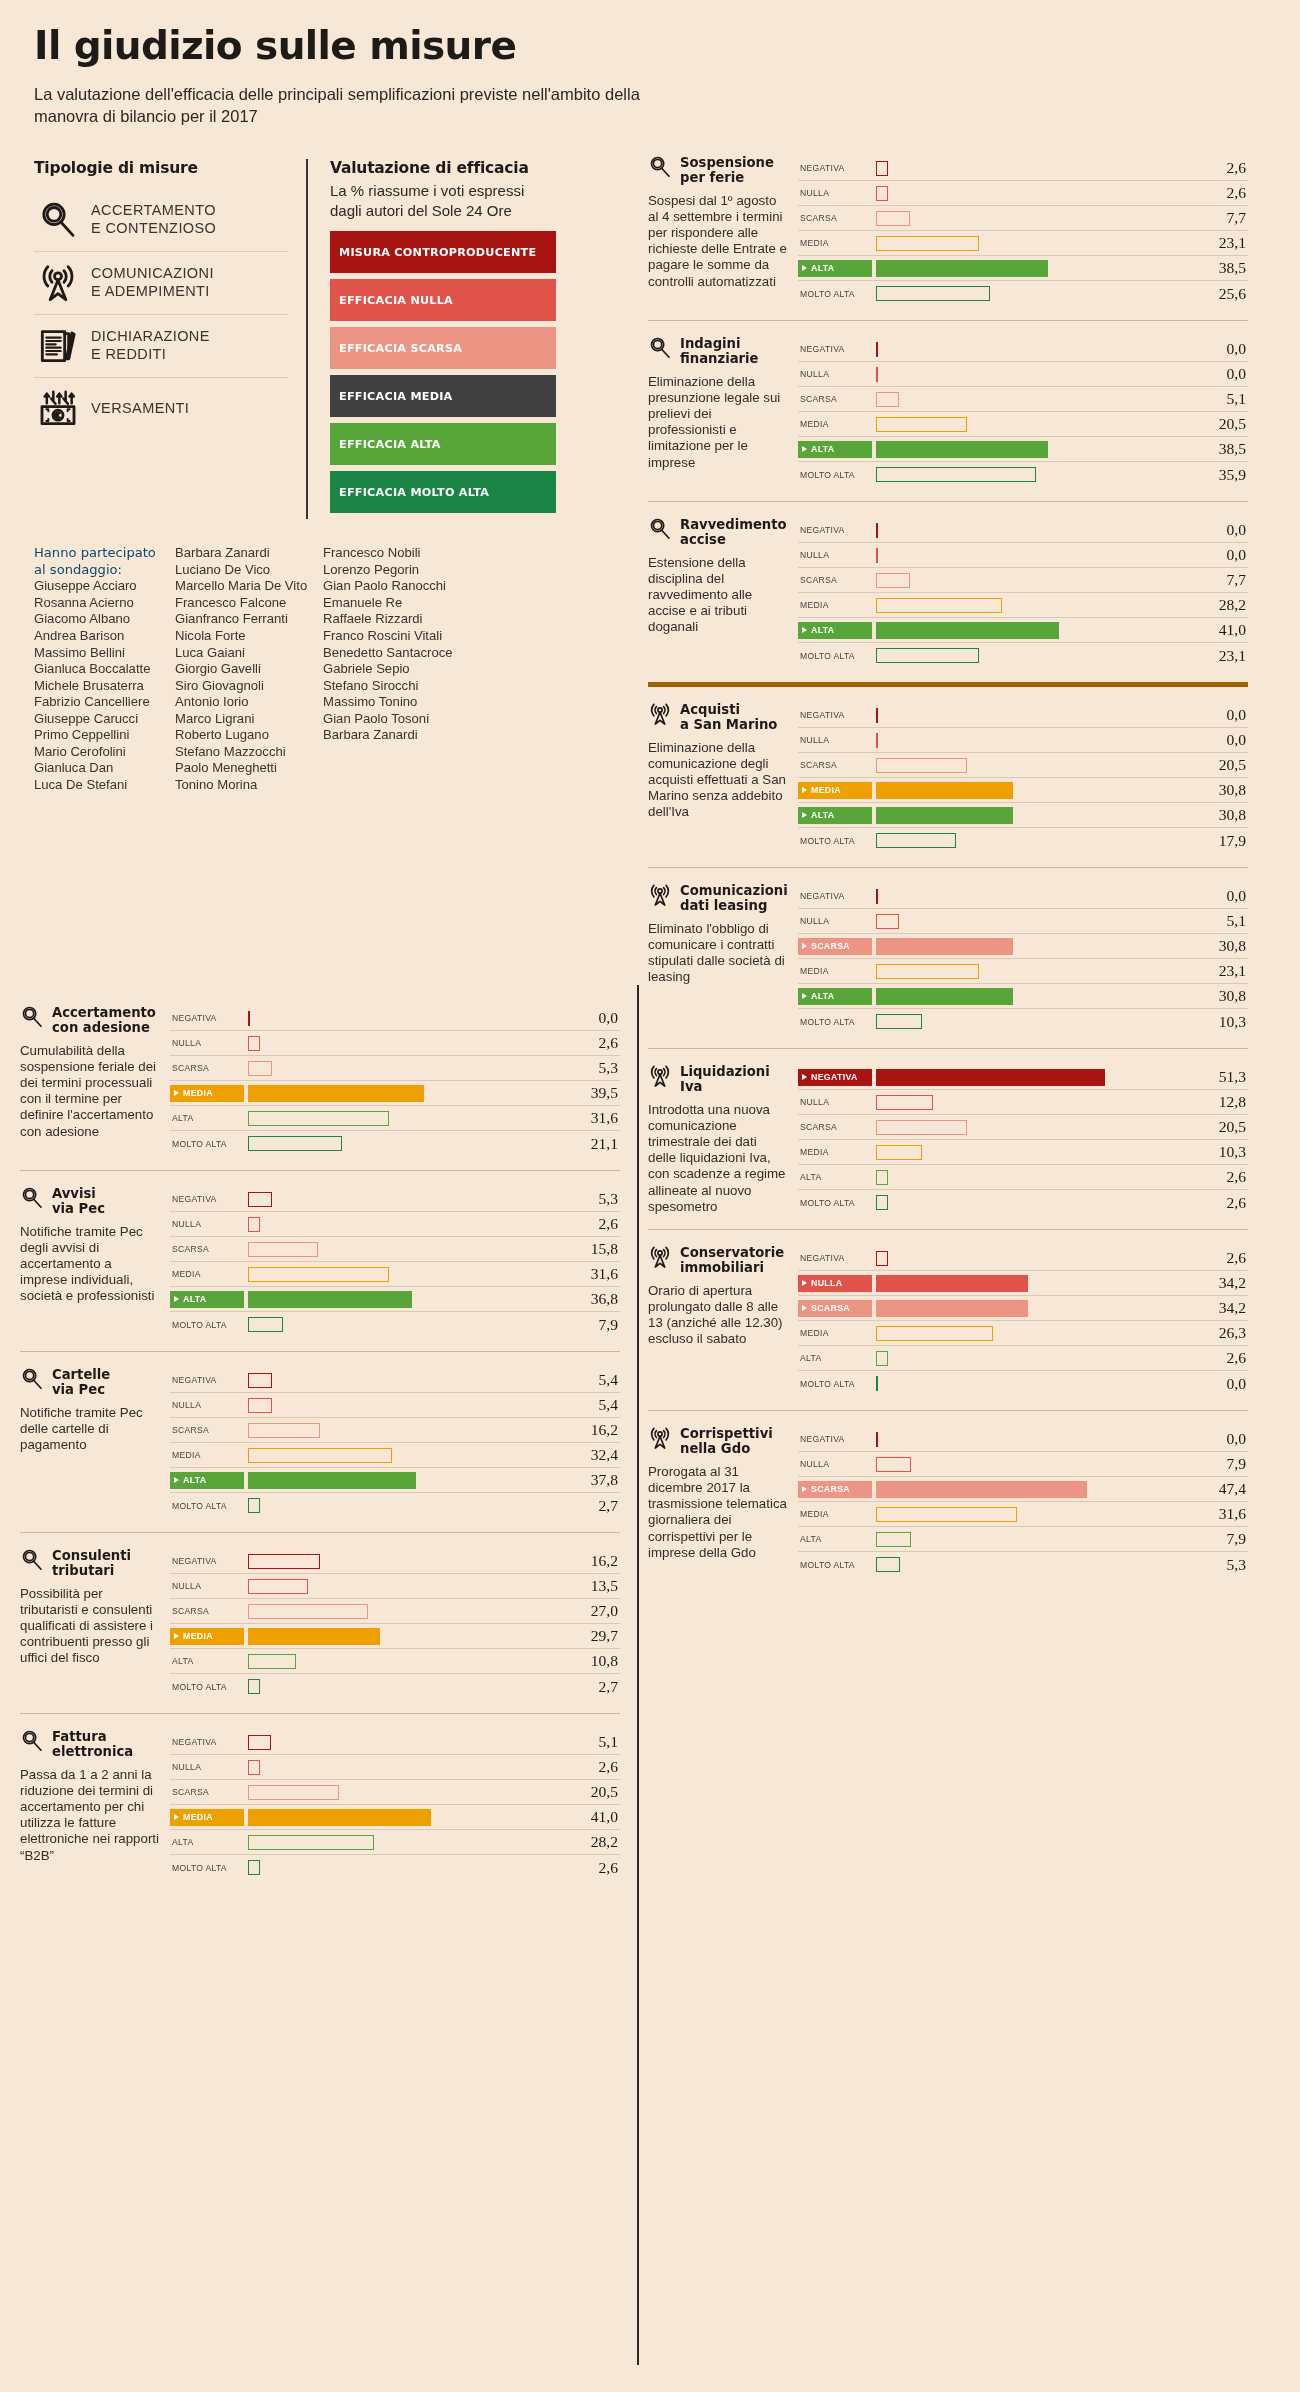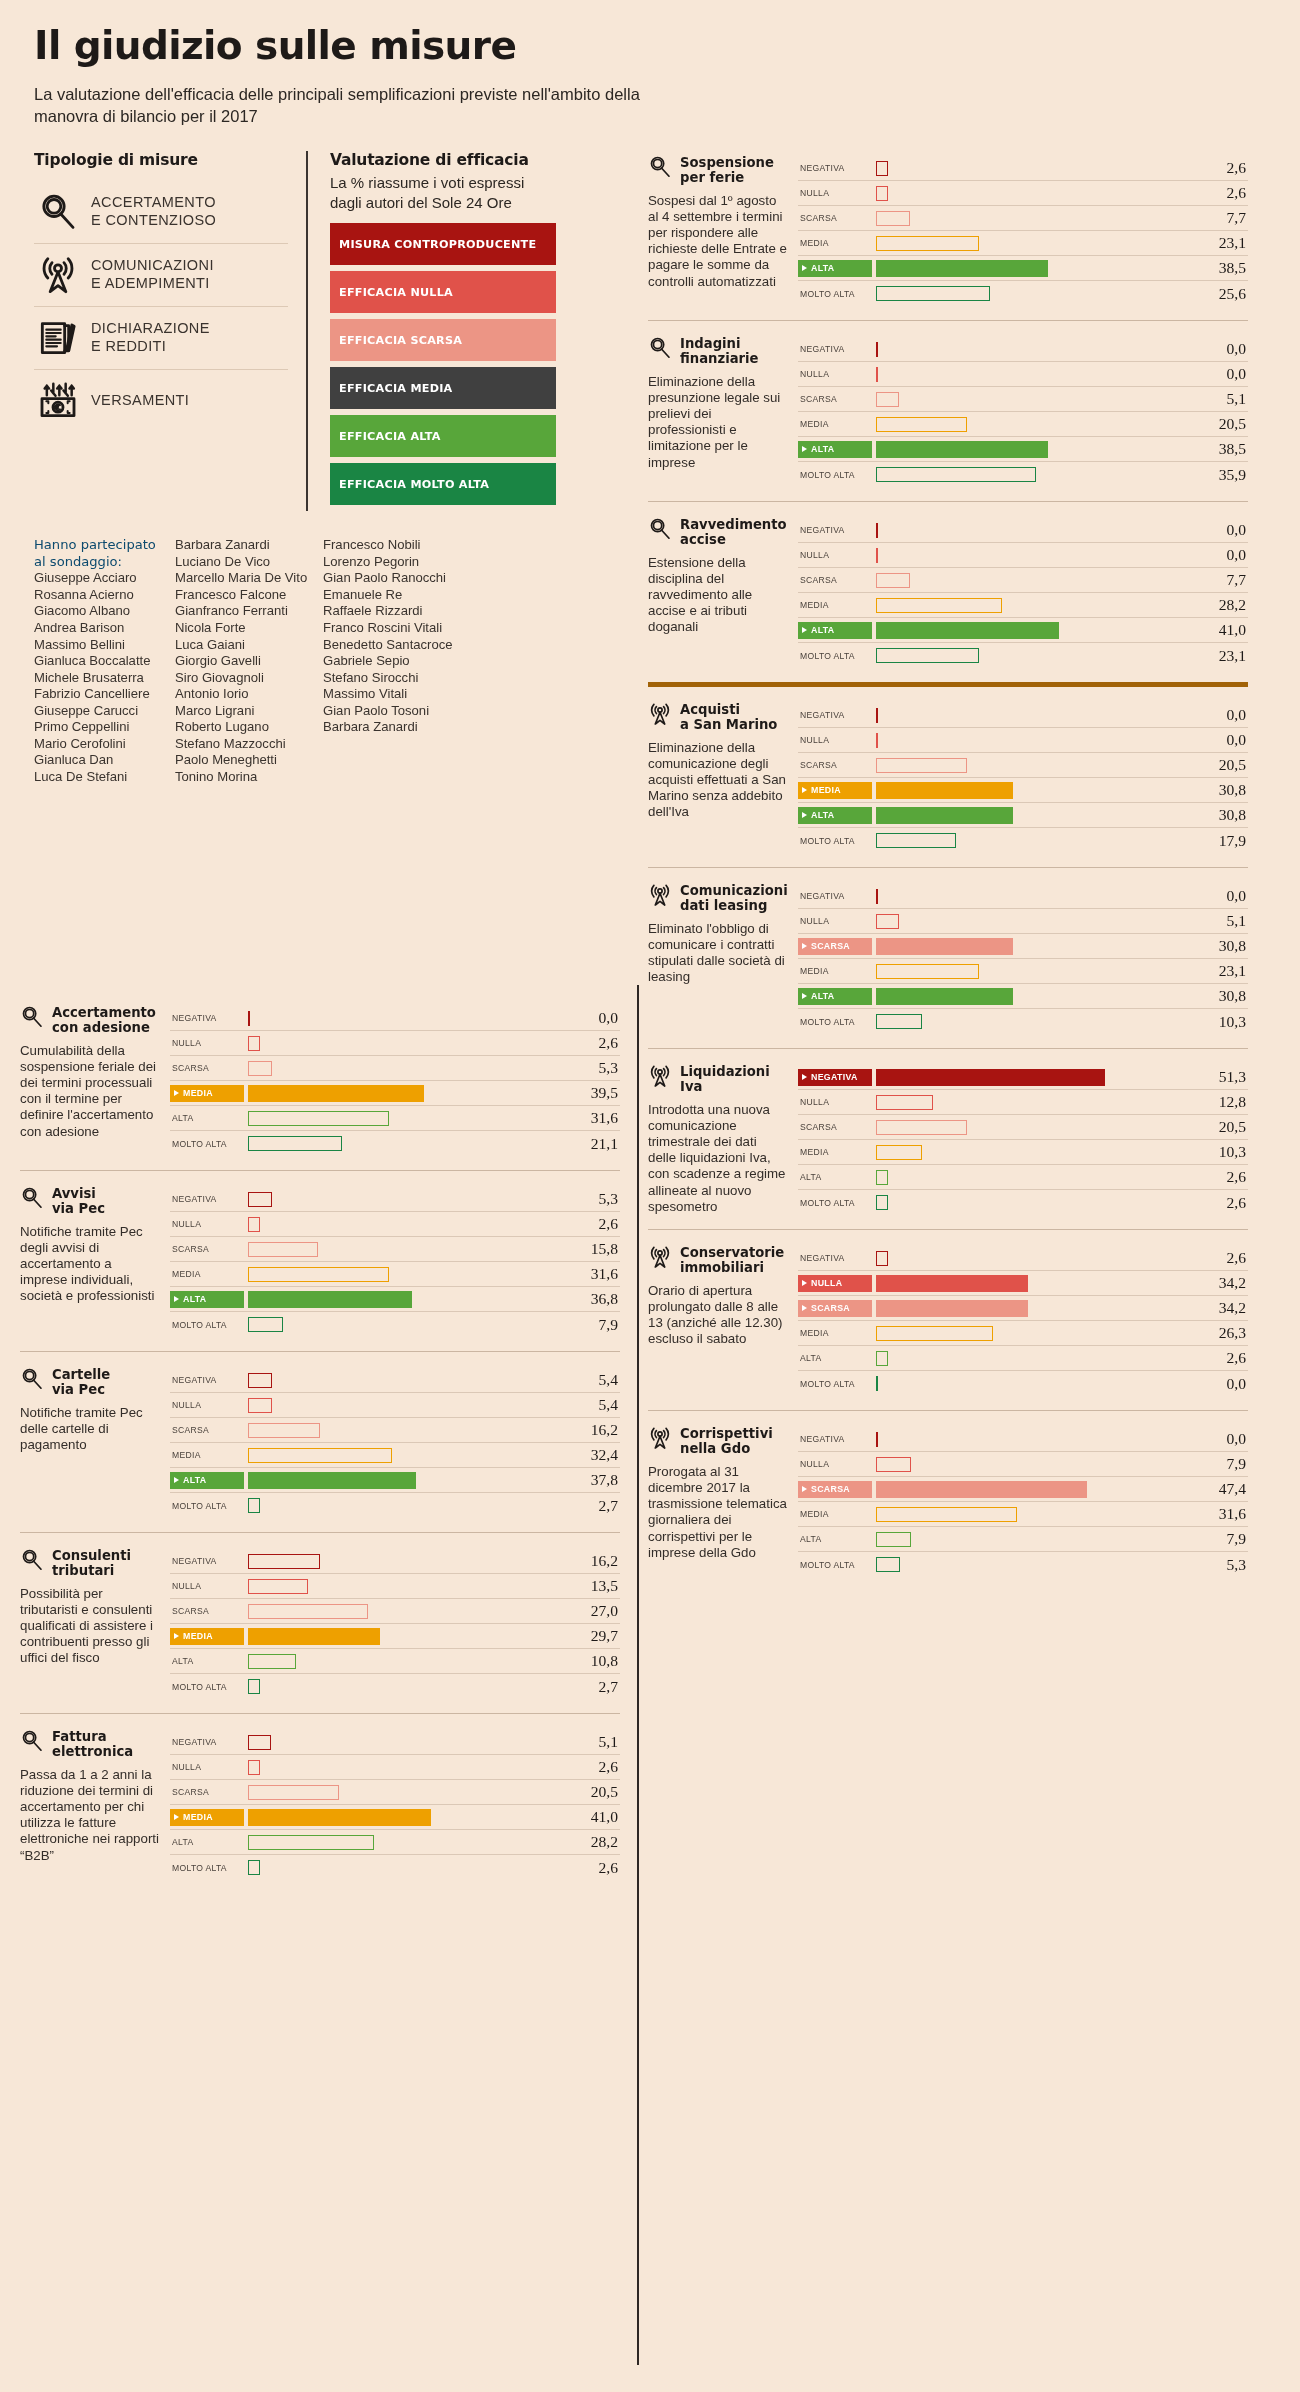--- a/index.html
+++ b/index.html
@@ -19,21 +19,21 @@
     font-size: 39px; font-weight: 700; letter-spacing: -0.6px;
     color: #1e1a18; line-height: 1.05;
   }
   .subtitle {
     margin-top: 16px;
     font-size: 16.5px; line-height: 1.34; color: #2c2723;
     max-width: 620px;
   }
 
   
-  .legend-zone { display: flex; margin-top: 24px; position: relative; }
+  .legend-zone { display: flex; margin-top: 32px; position: relative; }
   .col-types { width: 272px; padding-right: 18px; }
   .col-eff   { width: 250px; padding-left: 22px; border-left: 2px solid #3b3430; }
   .zone-h {
     font-size: 15.5px; font-weight: 700; color: #1e1a18;
     font-family: "DejaVu Sans", sans-serif; letter-spacing: -0.2px;
   }
   .zone-sub { font-size: 15px; line-height: 1.3; margin-top: 4px; color: #2c2723; }
 
   .type-row { display: flex; align-items: center; gap: 13px; padding: 11px 0 11px 4px;
               border-bottom: 1px solid #ddc9b5; }
@@ -224,21 +224,21 @@
       <div id="p3">
           <div>Francesco Nobili</div>
           <div>Lorenzo Pegorin</div>
           <div>Gian Paolo Ranocchi</div>
           <div>Emanuele Re</div>
           <div>Raffaele Rizzardi</div>
           <div>Franco Roscini Vitali</div>
           <div>Benedetto Santacroce</div>
           <div>Gabriele Sepio</div>
           <div>Stefano Sirocchi</div>
-          <div>Massimo Vitali</div>
+          <div>Massimo Tonino</div>
           <div>Gian Paolo Tosoni</div>
           <div>Barbara Zanardi</div>
         </div>
     </div>
   </div>
 
   <div id="col-left" style="position:absolute;left:20px;top:990px;width:600px;">
       <div class="card first-of-col">
         <div class="info">
           <div class="chead">

